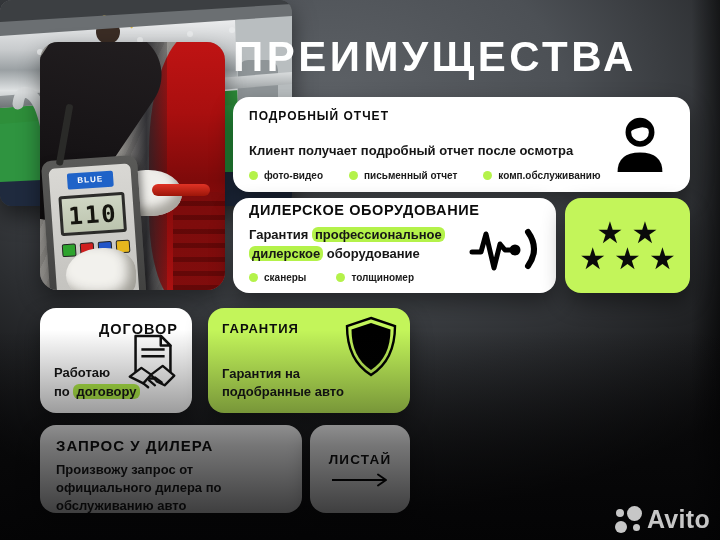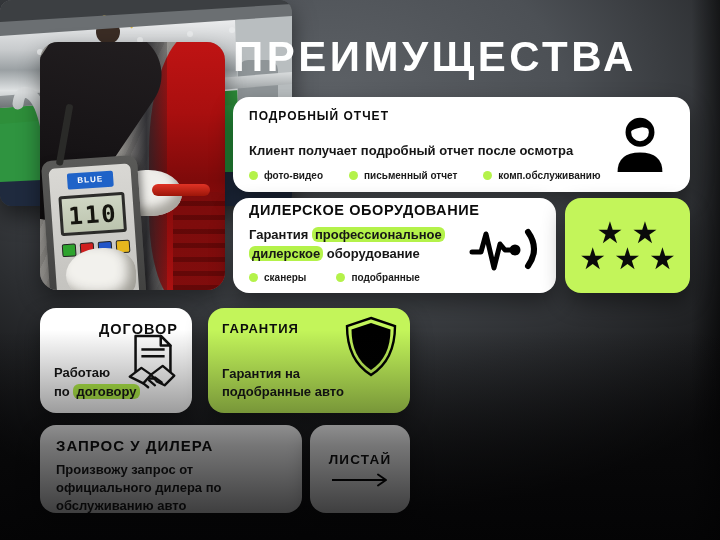--- a/index.html
+++ b/index.html
@@ -160,21 +160,21 @@
       <span>Гарантия </span><span class="hl">профессиональное</span><br>
       <span class="hl">дилерское</span><span> оборудование</span>
     </div>
     <div class="tags">
       <span class="tagrow">
         <span class="tagdot"></span>
         <span class="taglabel">сканеры</span>
       </span>
       <span class="tagrow">
         <span class="tagdot"></span>
-        <span class="taglabel">подобранные</span>
+        <span class="taglabel">толщиномер</span>
       </span>
     </div>
     <svg class="pulse-ic" viewBox="0 0 74 50">
       <path d="M4,28 L13,28 L18,10 L26,44 L32,20 L37,26 L42,26" fill="none" stroke="#000" stroke-width="5" stroke-linecap="round" stroke-linejoin="round"></path>
       <circle cx="47" cy="26" r="5.5" fill="#000"></circle>
       <path d="M60,8 Q72,25 60,42" fill="none" stroke="#000" stroke-width="6" stroke-linecap="round"></path>
     </svg>
   </div>
 
   <div class="card green stars">
@@ -279,14 +279,23 @@
   </div>
 
   <div class="card swipe">
     <div class="c-title">ЛИСТАЙ</div>
     <svg width="62" height="14" viewBox="0 0 62 14">
       <line x1="3" y1="7" x2="56" y2="7" stroke="#000" stroke-width="2"></line>
       <path d="M49,1.5 L57,7 L49,12.5" fill="none" stroke="#000" stroke-width="2" stroke-linejoin="round" stroke-linecap="round"></path>
     </svg>
   </div>
 
+  <div class="avito">
+    <span class="av-dots">
+      <i class="av-d1"></i>
+        <i class="av-d2"></i>
+        <i class="av-d3"></i>
+        <i class="av-d4"></i>
+    </span>
+    <span class="av-text">Avito</span>
+  </div>
 
 </div>
 
 </body></html>

